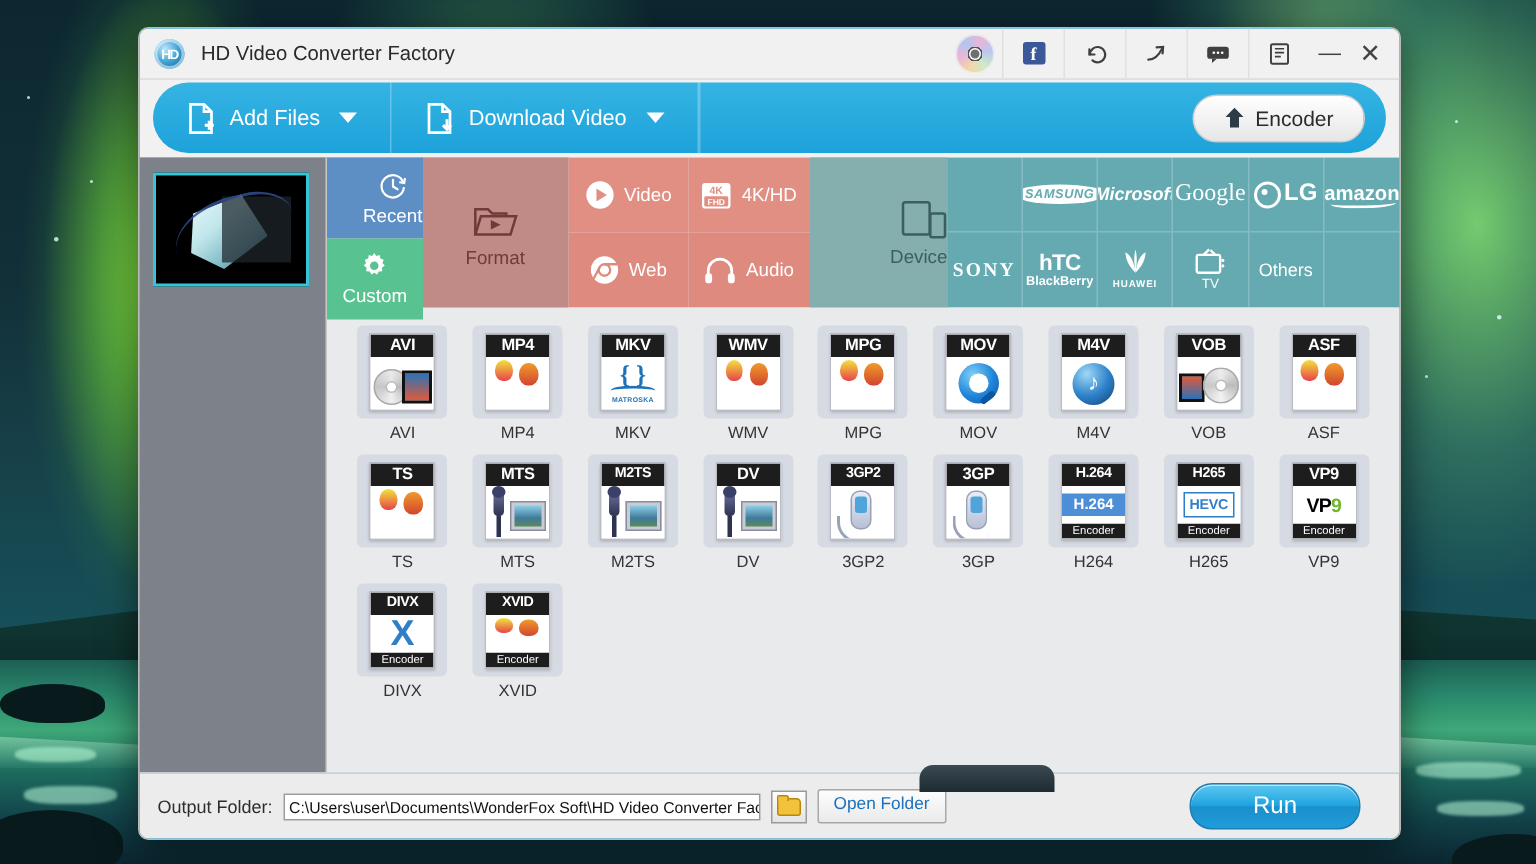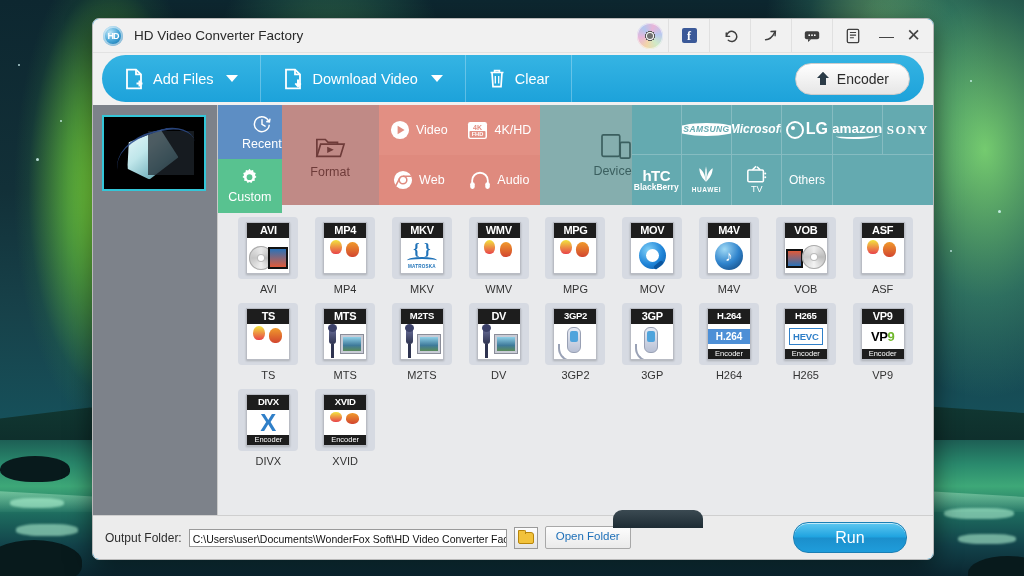--- a/index.html
+++ b/index.html
@@ -411,31 +411,20 @@
               <path d="M12 1.6 V6.4 H17"></path>
             <path d="M15 11.5 V18 M12.3 15.4 L15 18.2 L17.7 15.4" stroke-width="2"></path>
           </svg>
         </span>
         <span>Download Video</span>
         <span class="caret"></span>
       </div>
 
       <div class="tb-sep"></div>
 
-      <div class="tb-item">
-        <span class="icon">
-          <svg width="18" height="21" viewBox="0 0 18 21" fill="none" stroke="#fff" stroke-width="1.7">
-            <path d="M2.5 4.5 H15.5"></path>
-              <path d="M6.6 4.5 V2.6 H11.4 V4.5"></path>
-            <path d="M4 4.5 L5 18.6 H13 L14 4.5"></path>
-              <path d="M7.3 8 V15.4 M10.7 8 V15.4" stroke-width="1.3"></path>
-          </svg>
-        </span>
-        <span>Clear</span>
-      </div>
 
       <div class="tb-sep"></div>
       <div class="spacer"></div>
 
       <div class="upgrade">
         <span class="icon">
           <svg width="14" height="15" viewBox="0 0 14 15" fill="#2b3b47">
             <path d="M7 0.8 L13 7 H10 V14 H4 V7 H1 Z"></path>
           </svg>
         </span>
@@ -549,20 +538,23 @@
           <div class="brand">
             <span class="b-apple"></span>
           </div>
           <div class="brand">
             <span class="b-samsung">SAMSUNG</span>
           </div>
           <div class="brand">
             <span class="b-ms">Microsoft</span>
           </div>
           <div class="brand">
+            <span class="b-google">Google</span>
+          </div>
+          <div class="brand">
             <span class="b-lg">
               <span class="ring"></span>
               <span>LG</span>
             </span>
           </div>
           <div class="brand">
             <span class="b-amazon">amazon</span>
           </div>
 
           <div class="brand">

